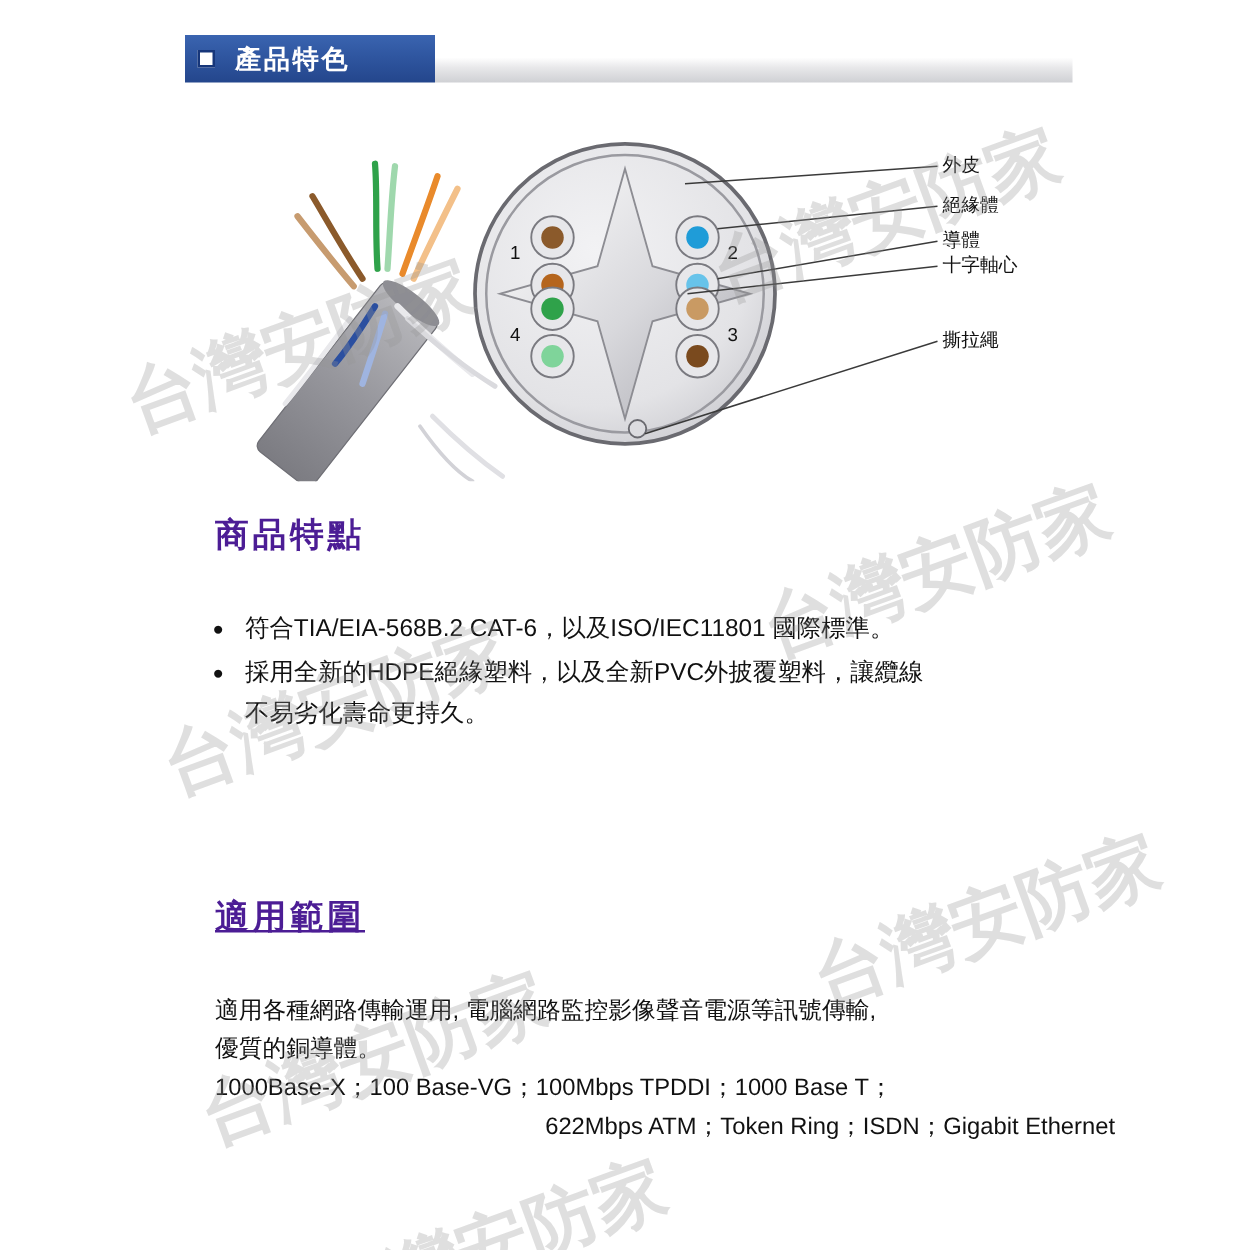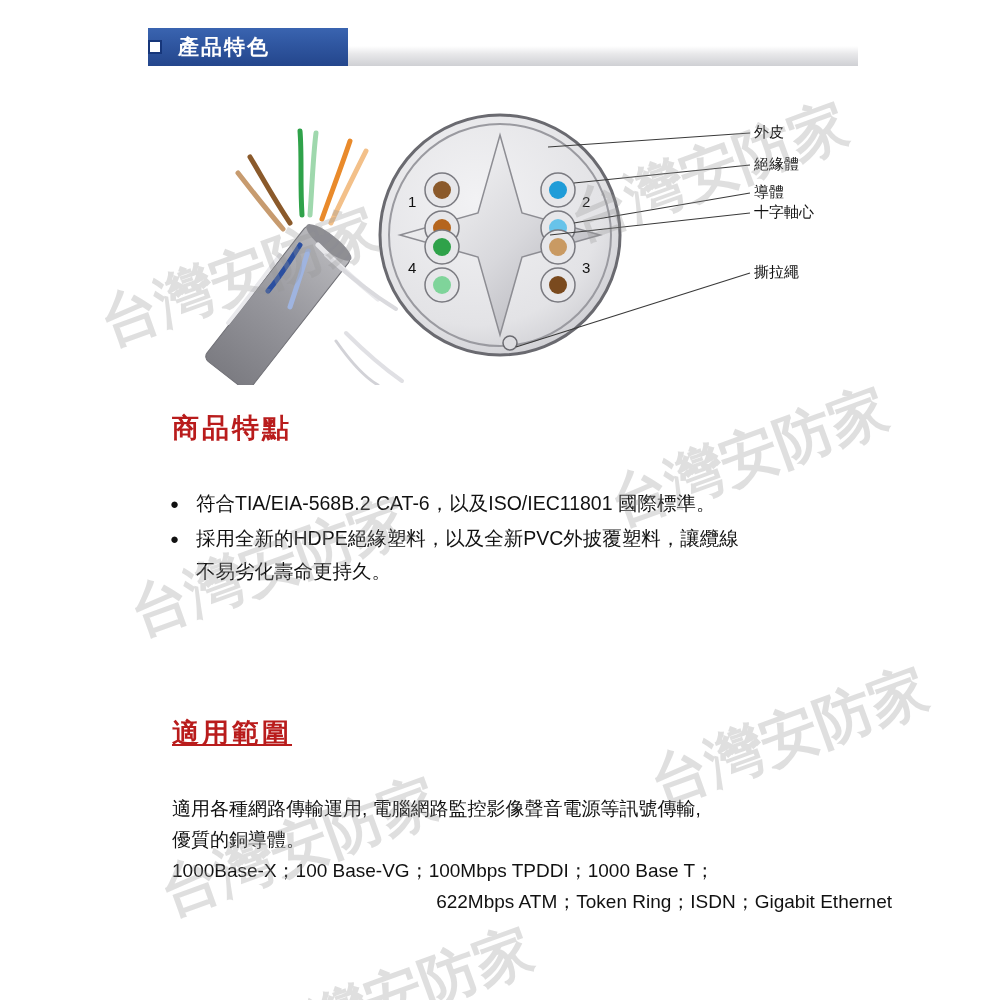--- a/index.html
+++ b/index.html
@@ -20,20 +20,21 @@
   .header {
     position: absolute;
     left: 148px;
     top: 28px;
     width: 200px;
     height: 38px;
     background: linear-gradient(to bottom, #3a64b0 0%, #2f56a0 45%, #24468c 100%);
     display: flex;
     align-items: center;
     box-sizing: border-box;
+    padding-left: 10px;
   }
   .header-square {
     width: 14px;
     height: 14px;
     background: #ffffff;
     border: 2px solid #16367a;
     box-sizing: border-box;
     flex: 0 0 auto;
   }
   .header-title {
@@ -60,21 +61,21 @@
     top: 95px;
     width: 700px;
     height: 290px;
   }
 
   
   .section-title {
     position: absolute;
     font-size: 27px;
     font-weight: bold;
-    color: #b91c1c;
+    color: #4c1d95;
     letter-spacing: 3px;
     white-space: nowrap;
   }
   #sec-features { left: 172px; top: 410px; }
   #sec-scope    { left: 172px; top: 715px; text-decoration: underline; }
 
   
   .feature-list {
     position: absolute;
     left: 170px;

